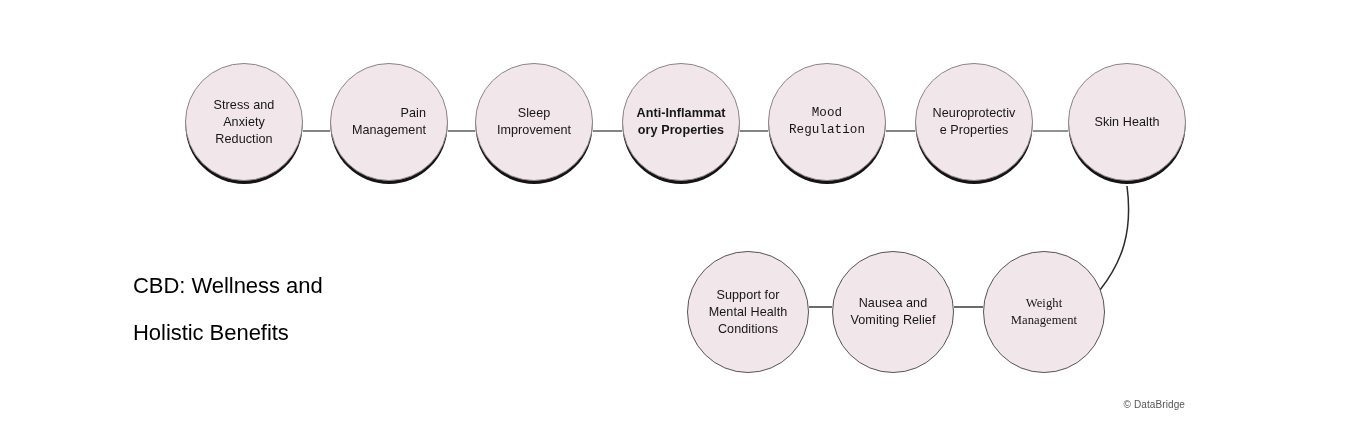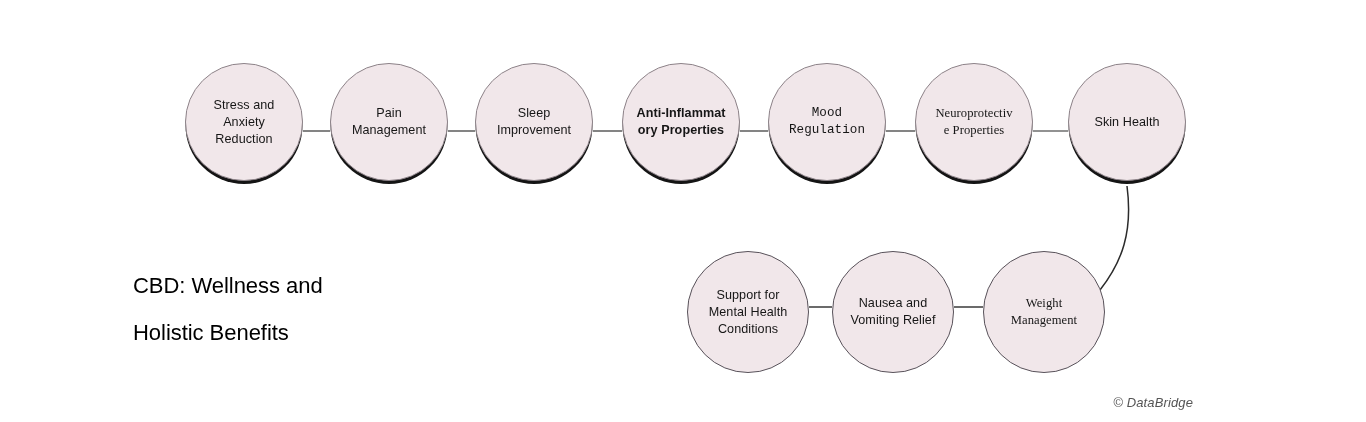--- a/index.html
+++ b/index.html
@@ -85,27 +85,26 @@
     line-height: 47px;
     font-weight: 400;
     letter-spacing: -0.002em;
     white-space: pre-line;
   }
 
   
   #watermark {
     position: absolute;
     z-index: 3;
-    right: 0;
+    right: 8px;
     bottom: 12px;
     color: #555555;
-    font-size: 13px;
+    font-size: 10px;
     letter-spacing: 0.01em;
     white-space: nowrap;
-    font-style: italic;
   }
 </style>
 </head>
 <body>
 
 <div id="diagram-canvas">
 
   <svg id="connectors" viewBox="0 0 1366 422" width="1366" height="422" xmlns="http://www.w3.org/2000/svg">
 
     <line x1="303" y1="131" x2="330" y2="131" stroke="#6e6e6e" stroke-width="1.7"></line>
@@ -120,41 +119,41 @@
 
     <path d="M 1127 186 C 1133 232 1122 262 1100 290" fill="none" stroke="#2b2b2b" stroke-width="1.5"></path>
   </svg>
 
   <div class="node top" style="left:185px; top:63px;">
     <span class="node-label">Stress and
 Anxiety
 Reduction</span>
   </div>
 
-  <div class="node top" style="left:330px; top:63px;">
+  <div class="node top" style="left:330px; top:63px;text-align:right;">
     <span class="node-label">Pain
 Management</span>
   </div>
 
   <div class="node top" style="left:475px; top:63px;">
     <span class="node-label">Sleep
 Improvement</span>
   </div>
 
   <div class="node top" style="left:622px; top:63px;font-weight:bold;">
     <span class="node-label">Anti-Inflammat
 ory Properties</span>
   </div>
 
   <div class="node top" style="left:768px; top:63px;font-family:Liberation Mono, monospace;">
     <span class="node-label">Mood
 Regulation</span>
   </div>
 
-  <div class="node top" style="left:915px; top:63px;font-family:Liberation Serif, serif;">
+  <div class="node top" style="left:915px; top:63px;">
     <span class="node-label">Neuroprotectiv
 e Properties</span>
   </div>
 
   <div class="node top" style="left:1068px; top:63px;">
     <span class="node-label">Skin Health</span>
   </div>
 
   <div class="node bottom" style="left:687px; top:251px;">
     <span class="node-label">Support for

